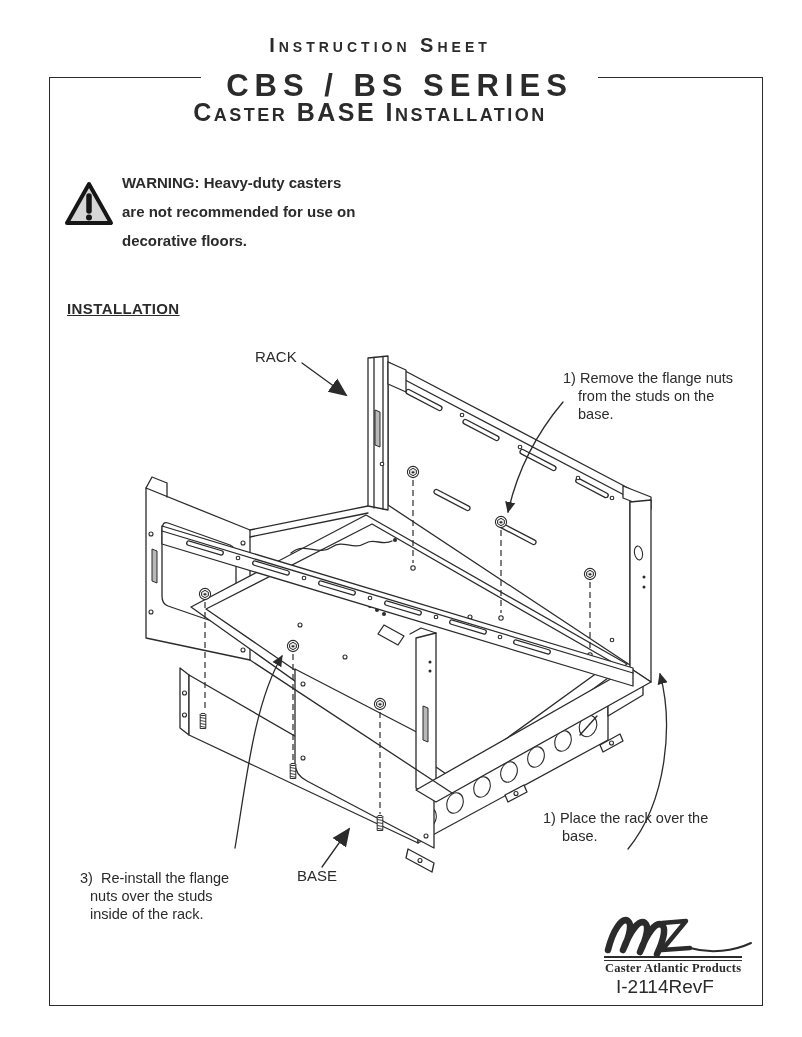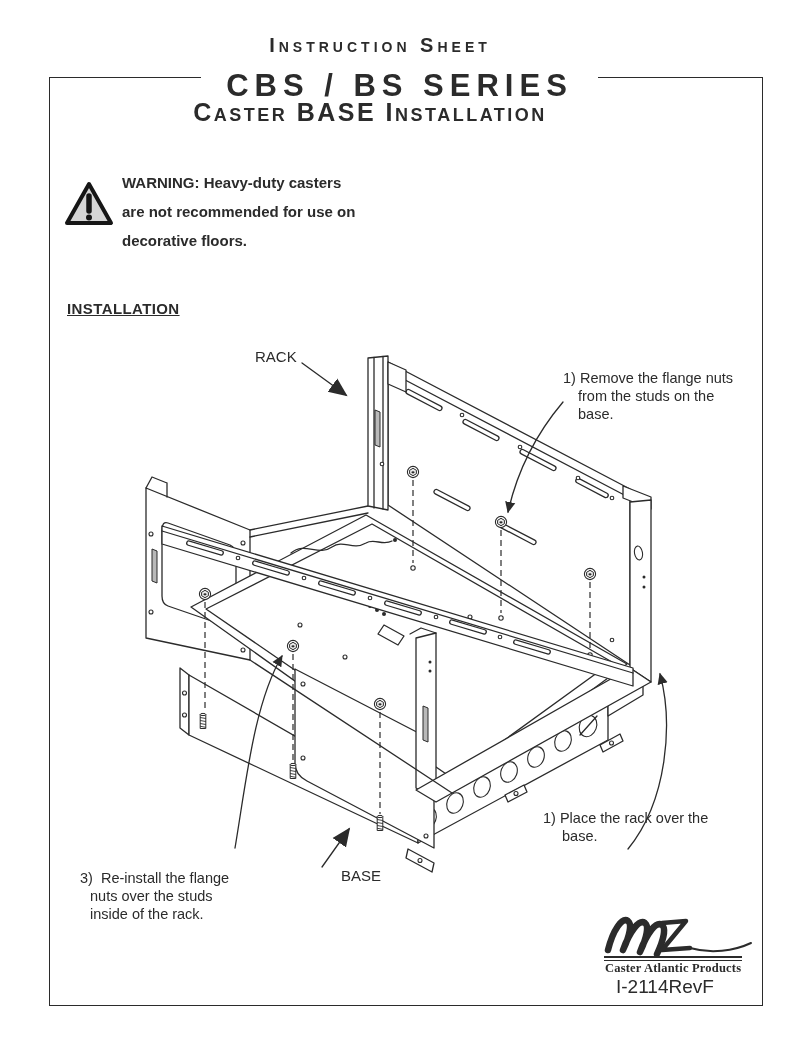--- a/index.html
+++ b/index.html
@@ -35,21 +35,21 @@
     position:absolute;left:122px;top:168px;width:245px;z-index:2;
     font-weight:700;font-size:15px;line-height:29px;
   }
   .section-heading{
     position:absolute;left:67px;top:300px;z-index:2;
     font-weight:700;font-size:15px;letter-spacing:0.4px;text-decoration:underline;
   }
   .diagram-svg{position:absolute;left:0;top:0;width:802px;height:1037px;z-index:1;color:var(--ink);}
   .lbl{position:absolute;z-index:2;font-size:15px;text-align:right;}
   .lbl-rack{left:255px;top:348px;}
-  .lbl-base{left:297px;top:867px;margin-left:44px;}
+  .lbl-base{left:297px;top:867px;}
   .step{
     position:absolute;z-index:2;font-size:14.5px;line-height:18px;white-space:pre-wrap;
   }
   .step-1{left:563px;top:369px;width:180px;text-indent:-15px;padding-left:15px;}
   .step-2{left:543px;top:809px;width:182px;text-indent:-19px;padding-left:19px;}
   .step-3{left:80px;top:849px;width:158px;text-indent:-10px;padding-left:10px;margin-top:20px;}
   .footer-logo{position:absolute;left:596px;top:906px;z-index:2;color:var(--ink);}
   .brand{
     position:absolute;left:605px;top:961px;width:160px;z-index:2;
     font-family:"Liberation Serif",serif;font-weight:700;font-size:12.5px;letter-spacing:0.2px;

